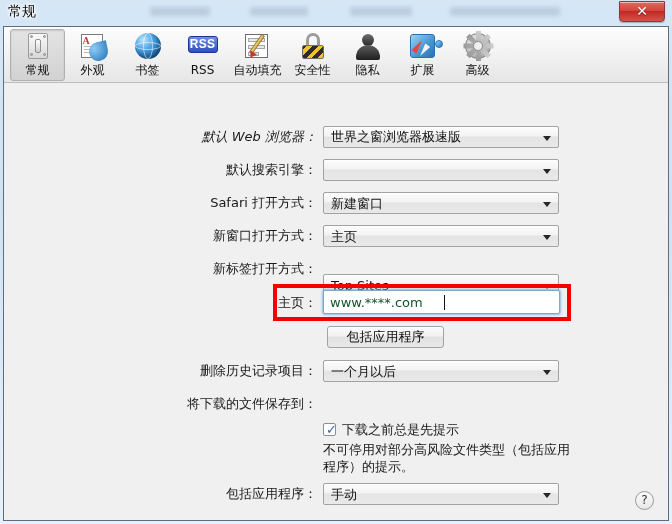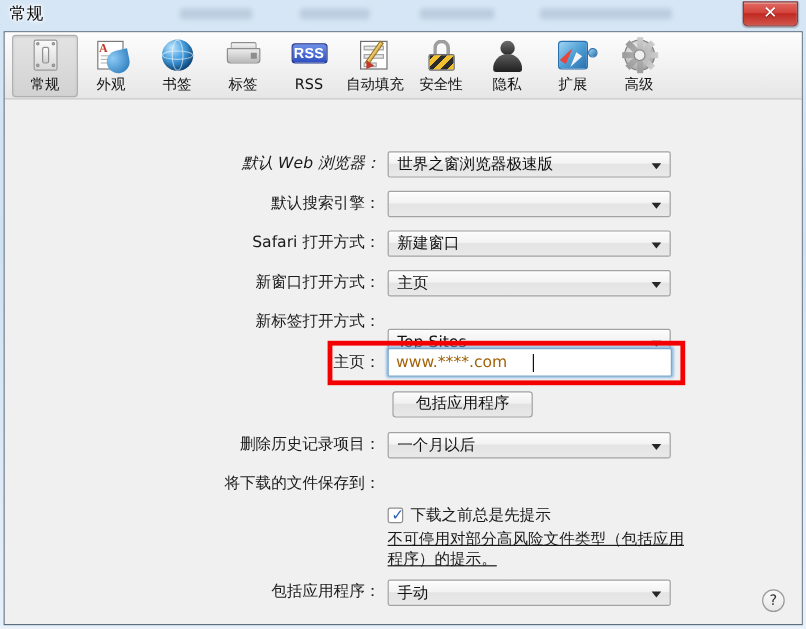--- a/index.html
+++ b/index.html
@@ -278,21 +278,21 @@
   }
   #home-input {
     position: absolute; height: 24px;
     background: #ffffff;
     border: 1px solid #7ea9cc; border-radius: 2px;
     box-shadow: 0 0 2px 1px rgba(120,175,225,.75);
     overflow: hidden;
   }
   #home-input .val {
     position: absolute; left: 6px; top: 0;
-    font-size: 13px; color: #a16207; line-height: 23px; white-space: nowrap;
+    font-size: 13px; color: #14532d; line-height: 23px; white-space: nowrap;
   }
   #home-caret {
     position: absolute; top: 4px; width: 1px; height: 15px; background: #111;
   }
   #red-box {
     position: absolute;
     border: 4px solid #f40000;
     pointer-events: none;
   }
 
@@ -317,21 +317,20 @@
     position: absolute; left: 2px; top: -2px;
     color: #2d63b8; font-size: 13px; font-weight: bold; line-height: 15px;
   }
   #cb-label {
     position: absolute; left: 19px; top: 0; font-size: 13px;
     color: #1a1a1a; line-height: 17px; white-space: nowrap;
   }
   #cb-note {
     position: absolute; font-size: 13px; color: #1a1a1a; line-height: 17px;
     width: 250px;
-    text-decoration: underline;
   }
 
   
   #help-button {
     position: absolute; right: 14px; bottom: 10px;
     width: 19px; height: 19px; border-radius: 50%;
     border: 1px solid #9a9a9a;
     background: linear-gradient(to bottom,#fafafa,#e8e8e8);
     color: #333; font-size: 12px; text-align: center; line-height: 17px;
     cursor: pointer;
@@ -389,30 +388,20 @@
       <div class="tab-icon">
         <div class="ic ic-globe">
           <div class="g"></div>
             <div class="mer"></div>
             <div class="par"></div>
         </div>
       </div>
       <div class="tab-label">书签</div>
     </div>
 
-    <div class="tab">
-      <div class="tab-icon">
-        <div class="ic ic-tabs">
-          <div class="top"></div>
-            <div class="tray"></div>
-            <div class="sq"></div>
-        </div>
-      </div>
-      <div class="tab-label">标签</div>
-    </div>
 
     <div class="tab">
       <div class="tab-icon">
         <div class="ic ic-rss">
           <div class="badge">RSS</div>
         </div>
       </div>
       <div class="tab-label">RSS</div>
     </div>
 

